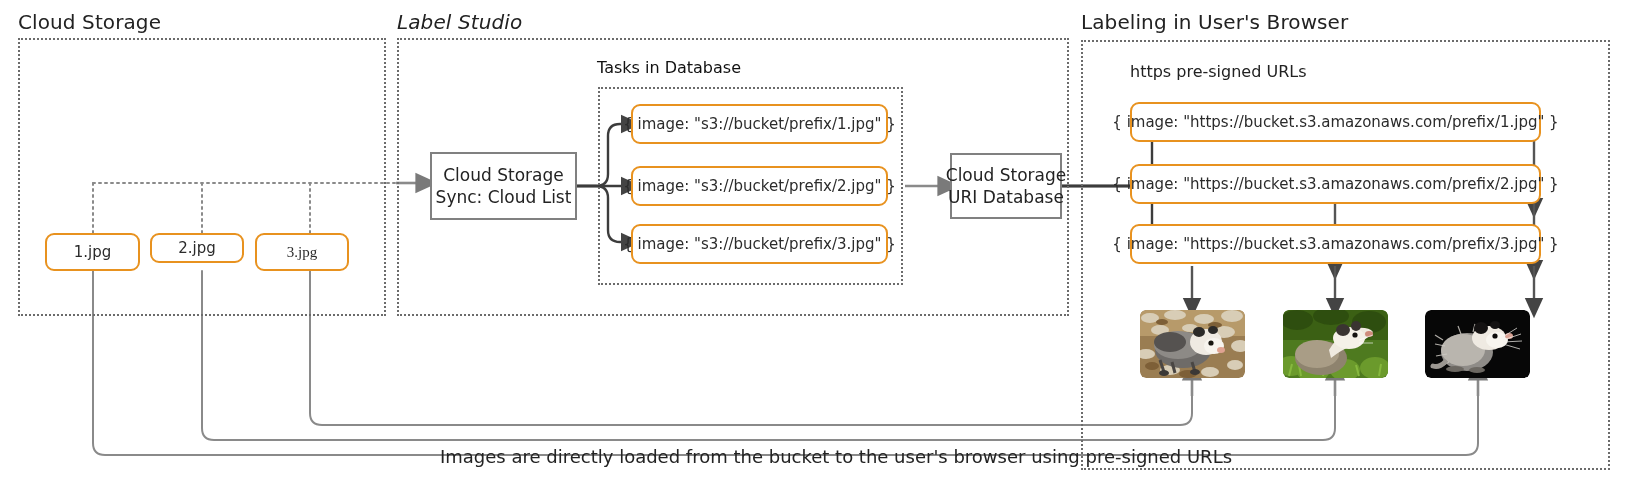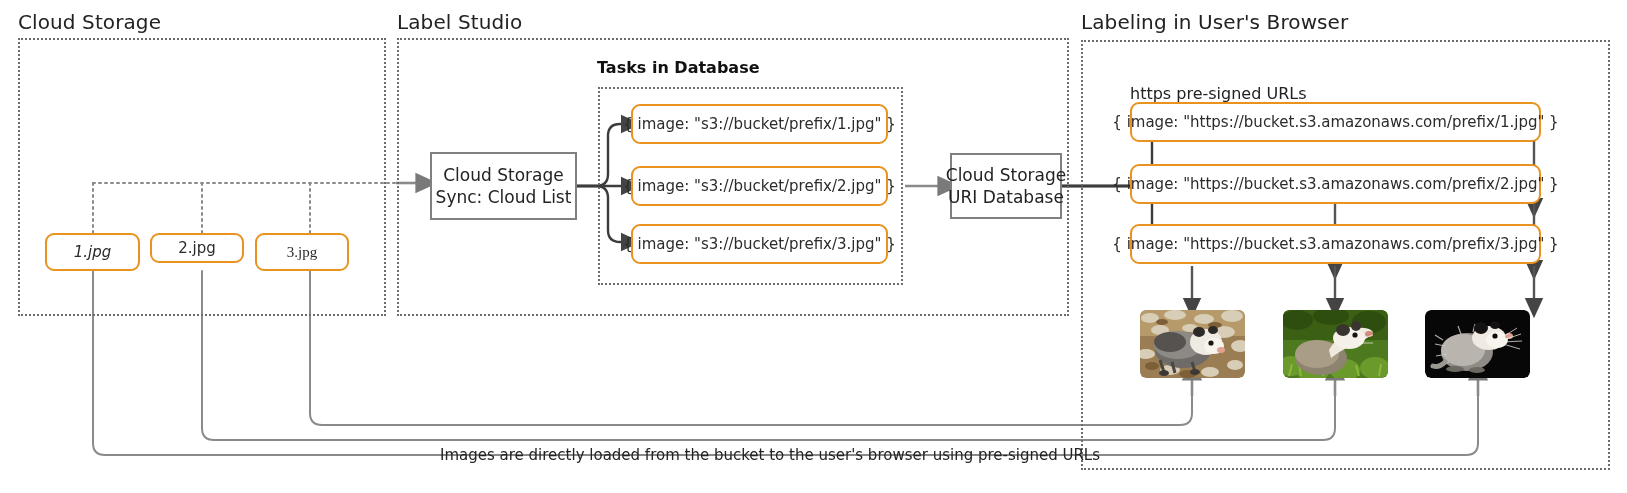--- a/index.html
+++ b/index.html
@@ -41,21 +41,21 @@
   }
   .inner-box {
     position: absolute;
     border: 2px dotted #6b6b6b;
     box-sizing: border-box;
     background: transparent;
   }
   .sub-title {
     position: absolute;
     font-size: 16px;
-    font-weight: bold;
+    font-weight: normal;
     color: #111111;
     white-space: nowrap;
   }
   .plain-label {
     position: absolute;
     font-size: 16px;
     color: #222222;
     white-space: nowrap;
   }
   .orange-pill {
@@ -90,21 +90,21 @@
   }
   .photo {
     position: absolute;
     border-radius: 6px;
     overflow: hidden;
     box-sizing: border-box;
   }
   .photo svg { display: block; }
   .caption {
     position: absolute;
-    font-size: 15px;
+    font-size: 18px;
     color: #232323;
     white-space: nowrap;
   }
 </style>
 </head>
 <body>
 
 <div id="stage">
 
   <svg id="wires" viewBox="0 0 1627 493" width="1627" height="493" xmlns="http://www.w3.org/2000/svg">
@@ -160,31 +160,31 @@
     <g stroke="#8a8a8a" stroke-width="2.6" fill="none" marker-end="url(#ah-gray)">
       <path d="M1478,396 L1478,378"></path>
       <path d="M1335,396 L1335,378"></path>
       <path d="M1192,396 L1192,378"></path>
     </g>
   </svg>
 
   <div class="group-title" style="left:18px; top:10px;">Cloud Storage</div>
   <div class="group-box" style="left:18px; top:38px; width:368px; height:278px;"></div>
 
-  <div class="orange-pill file-pill" style="left:45px; top:233px; width:95px; height:38px;font-style:italic;">
+  <div class="orange-pill file-pill" style="left:45px; top:233px; width:95px; height:38px;">
     <span>1.jpg</span>
   </div>
   <div class="orange-pill file-pill" style="left:150px; top:233px; width:94px; height:30px;">
     <span>2.jpg</span>
   </div>
   <div class="orange-pill file-pill" style="left:255px; top:233px; width:94px; height:38px;font-family:Liberation Serif, serif;">
     <span>3.jpg</span>
   </div>
 
-  <div class="group-title" style="left:397px; top:10px;">Label Studio</div>
+  <div class="group-title" style="left:397px; top:10px;font-style:italic;">Label Studio</div>
   <div class="group-box" style="left:397px; top:38px; width:672px; height:278px;"></div>
 
   <div class="gray-box" style="left:430px; top:152px; width:147px; height:68px;">
     <span>Cloud Storage</span>
     <span>Sync: Cloud List</span>
   </div>
 
   <div class="sub-title" style="left:597px; top:58px;">Tasks in Database</div>
   <div class="inner-box" style="left:598px; top:87px; width:305px; height:198px;"></div>
 
@@ -199,21 +199,21 @@
   </div>
 
   <div class="gray-box" style="left:950px; top:153px; width:112px; height:66px;">
     <span>Cloud Storage</span>
     <span>URI Database</span>
   </div>
 
   <div class="group-title" style="left:1081px; top:10px;">Labeling in User's Browser</div>
   <div class="group-box" style="left:1081px; top:40px; width:529px; height:430px;"></div>
 
-  <div class="plain-label" style="left:1130px; top:62px;margin-top:22px;">https pre-signed URLs</div>
+  <div class="plain-label" style="left:1130px; top:62px;">https pre-signed URLs</div>
 
   <div class="orange-pill" style="left:1130px; top:102px; width:411px; height:40px;">
     <span>{ image: "https://bucket.s3.amazonaws.com/prefix/1.jpg" }</span>
   </div>
   <div class="orange-pill" style="left:1130px; top:164px; width:411px; height:40px;">
     <span>{ image: "https://bucket.s3.amazonaws.com/prefix/2.jpg" }</span>
   </div>
   <div class="orange-pill" style="left:1130px; top:224px; width:411px; height:40px;">
     <span>{ image: "https://bucket.s3.amazonaws.com/prefix/3.jpg" }</span>
   </div>

